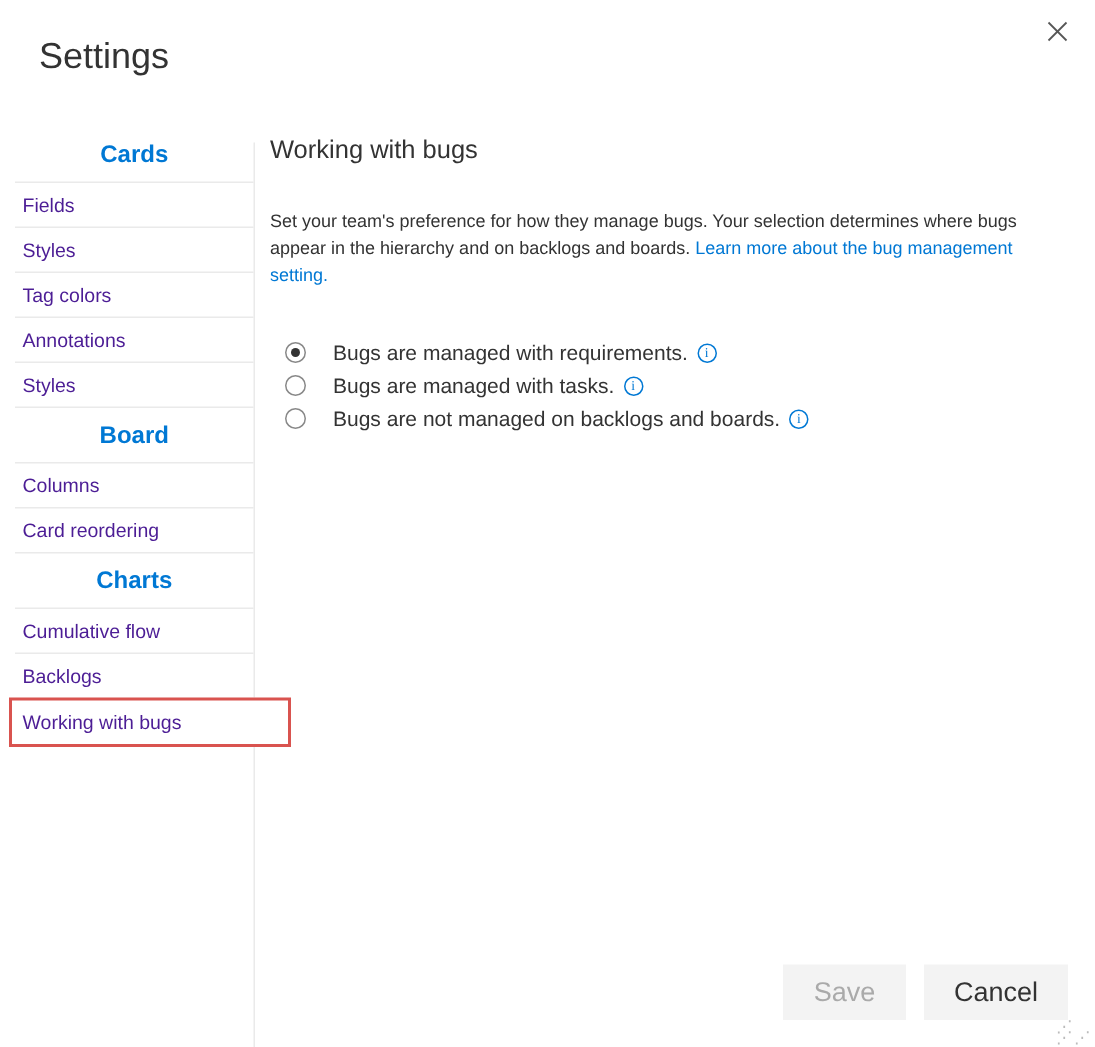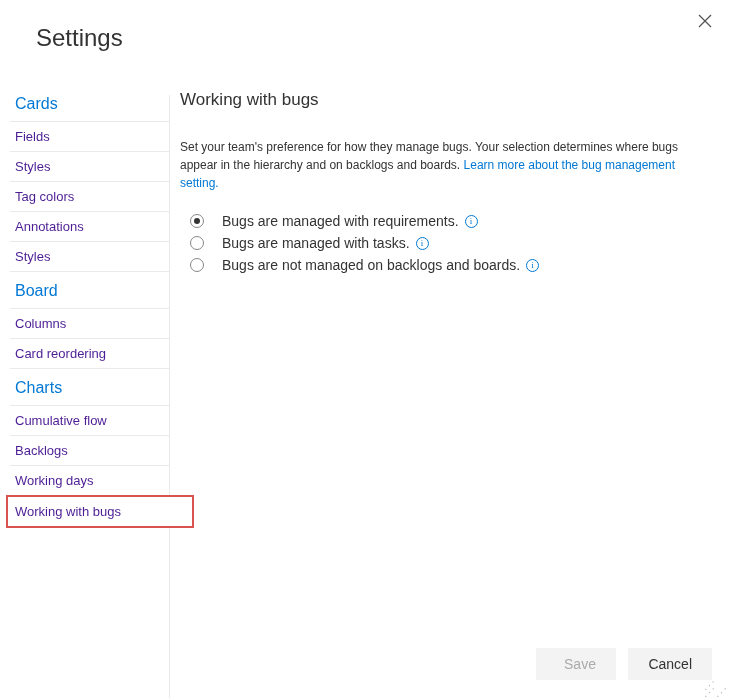--- a/index.html
+++ b/index.html
@@ -16,40 +16,41 @@
       top: 14px;
       right: 18px;
       cursor: pointer;
       font-size: 15px;
       color: #555;
       line-height: 1;
     }
     .page-title {
       position: absolute;
       top: 24px;
-      left: 36px;
+      left: 26px;
       font-size: 24px;
       font-weight: 300;
       color: #333;
     }
     .sidebar {
       position: absolute;
       left: 10px;
       top: 95px;
       width: 160px;
       border-right: 1px solid #eaeaea;
       bottom: 0;
       padding-right: 0;
     }
     .section-header {
       color: #0078d4;
       font-size: 16px;
-      font-weight: 400;
+      font-weight: 700;
       padding: 10px 5px 8px 5px;
       border-top: 1px solid #eaeaea;
+      text-align: center;
     }
     .section-header:first-child { border-top: none; padding-top: 0; }
     .sidebar-item {
       padding: 7px 5px;
       font-size: 13px;
       color: #4c1d95;
       cursor: pointer;
       border-top: 1px solid #eaeaea;
     }
     .sidebar-item.active-wrap {
@@ -76,21 +77,21 @@
     .content-desc {
       font-size: 12px;
       color: #333;
       line-height: 1.5;
       max-width: 500px;
     }
     .content-desc a {
       color: #0078d4;
       text-decoration: none;
     }
-    .radio-group { margin-top: 18px; }
+    .radio-group { margin-top: 32px; }
     .radio-row {
       display: flex;
       align-items: center;
       padding: 3px 0;
       font-size: 14px;
       color: #333;
     }
     .radio-row .radio {
       width: 14px; height: 14px;
       border: 1px solid #888;
@@ -118,23 +119,23 @@
       font-family: Georgia, serif;
     }
     .footer {
       position: absolute;
       bottom: 18px;
       right: 18px;
     }
     .btn {
       display: inline-block;
       min-width: 80px;
-      text-align: right;
+      text-align: left;
       padding: 8px 20px;
-      font-size: 14px;
+      font-size: 18px;
       background: #f3f3f3;
       color: #333;
       margin-left: 8px;
       cursor: pointer;
       margin-top: 48px;
     }
     .btn.disabled { color: #aaa; cursor: default; }
     .resize-grip {
       position: absolute;
       right: 2px;
@@ -166,21 +167,20 @@
   <div class="sidebar-item">Styles</div>
 
   <div class="section-header">Board</div>
   <div class="sidebar-item">Columns</div>
   <div class="sidebar-item">Card reordering</div>
 
   <div class="section-header">Charts</div>
   <div class="sidebar-item">Cumulative flow</div>
 
   <div class="sidebar-item">Backlogs</div>
-  <div class="sidebar-item">Working days</div>
   <div class="sidebar-item active-wrap">
     <div class="active-inner">Working with bugs</div>
   </div>
 </div>
 
 <div class="main">
   <div class="content-title">Working with bugs</div>
   <div class="content-desc">
     <span>Set your team's preference for how they manage bugs. Your selection determines where bugs appear in the hierarchy and on backlogs and boards. </span><a href="#">Learn more about the bug management setting.</a>
   </div>

